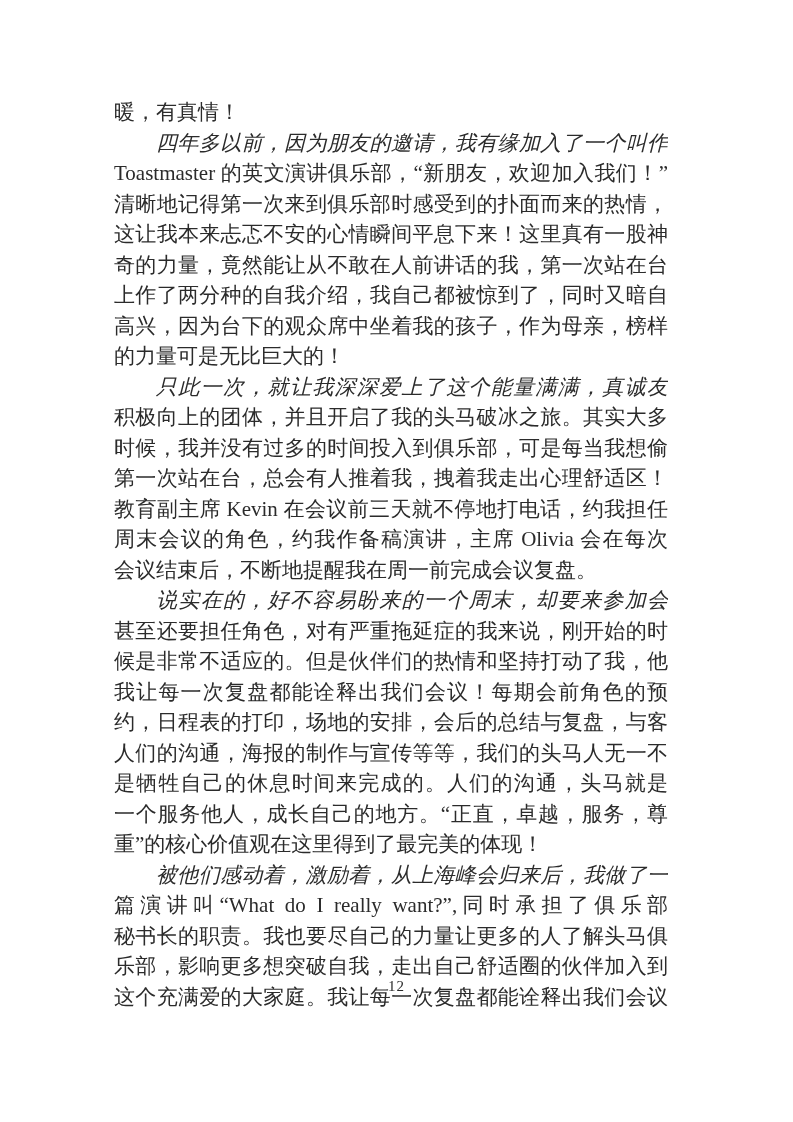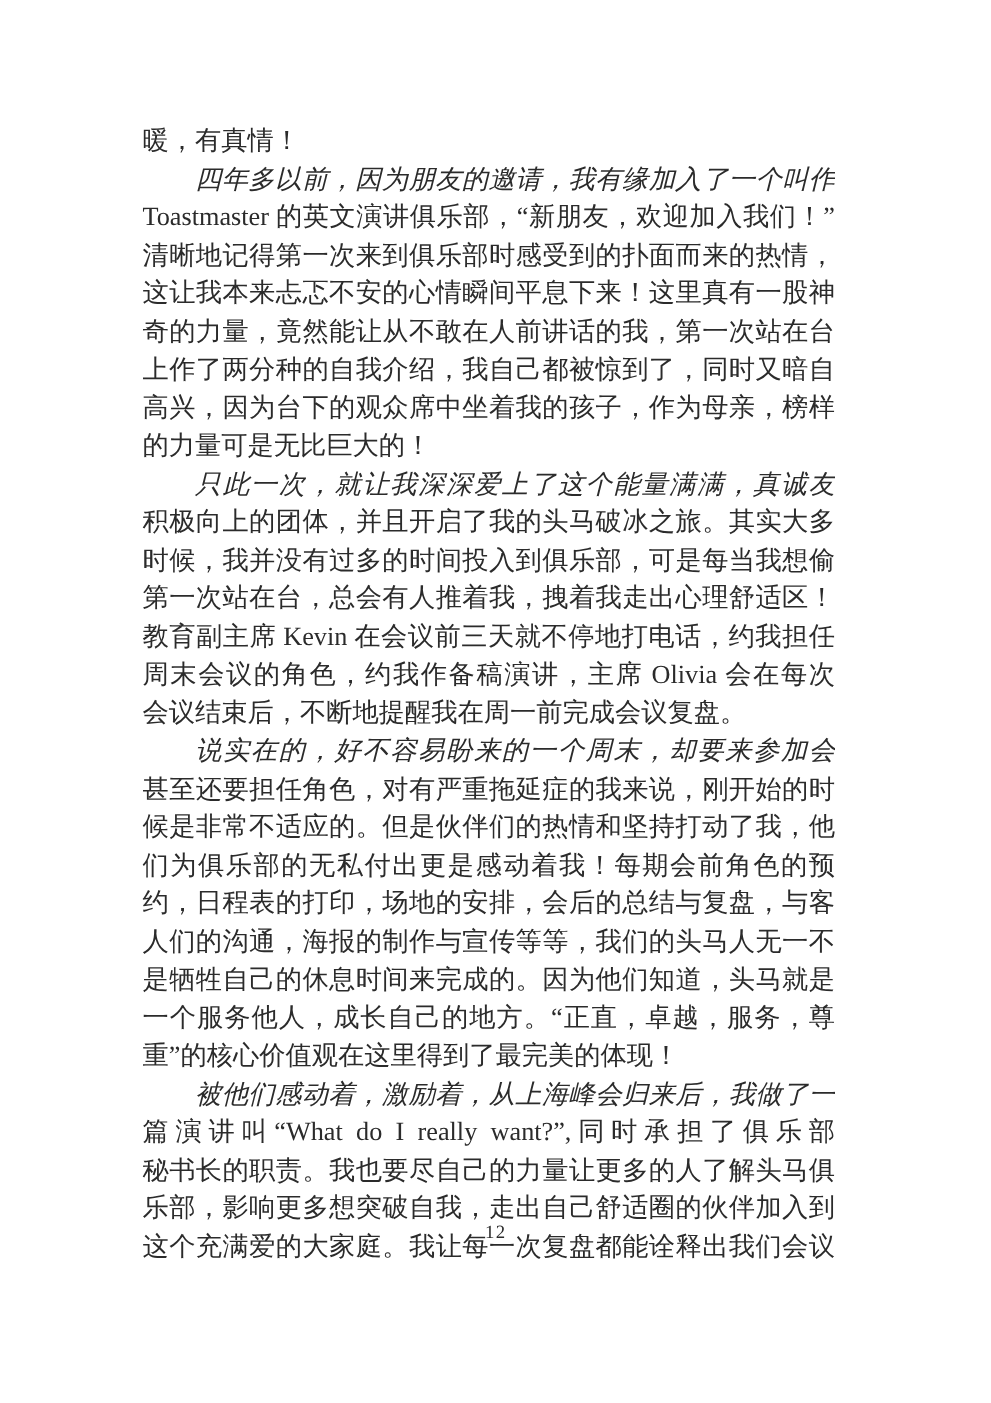--- a/index.html
+++ b/index.html
@@ -76,24 +76,24 @@
         <div class="line justify">时候，我并没有过多的时间投入到俱乐部，可是每当我想偷</div>
         <div class="line justify">第一次站在台，总会有人推着我，拽着我走出心理舒适区！</div>
         <div class="line justify">教育副主席 Kevin 在会议前三天就不停地打电话，约我担任</div>
         <div class="line justify">周末会议的角色，约我作备稿演讲，主席 Olivia 会在每次</div>
         <div class="line">会议结束后，不断地提醒我在周一前完成会议复盘。</div>
       </div>
       <div class="paragraph">
         <div class="line justify indent">说实在的，好不容易盼来的一个周末，却要来参加会议，</div>
         <div class="line justify">甚至还要担任角色，对有严重拖延症的我来说，刚开始的时</div>
         <div class="line justify">候是非常不适应的。但是伙伴们的热情和坚持打动了我，他</div>
-        <div class="line justify">们为俱乐部的无私付出更是感动着我！每期会前角色的预</div>
+        <div class="line justify">我让每一次复盘都能诠释出我们会议！每期会前角色的预</div>
         <div class="line justify">约，日程表的打印，场地的安排，会后的总结与复盘，与客</div>
         <div class="line justify">人们的沟通，海报的制作与宣传等等，我们的头马人无一不</div>
-        <div class="line justify">是牺牲自己的休息时间来完成的。因为他们知道，头马就是</div>
+        <div class="line justify">是牺牲自己的休息时间来完成的。人们的沟通，头马就是</div>
         <div class="line justify">一个服务他人，成长自己的地方。“正直，卓越，服务，尊</div>
         <div class="line">重”的核心价值观在这里得到了最完美的体现！</div>
       </div>
       <div class="paragraph">
         <div class="line justify indent">被他们感动着，激励着，从上海峰会归来后，我做了一</div>
         <div class="line justify">篇演讲叫“What do I really want?”,同时承担了俱乐部</div>
         <div class="line justify">秘书长的职责。我也要尽自己的力量让更多的人了解头马俱</div>
         <div class="line justify">乐部，影响更多想突破自我，走出自己舒适圈的伙伴加入到</div>
         <div class="line justify">这个充满爱的大家庭。我让每一次复盘都能诠释出我们会议</div>
       </div>

